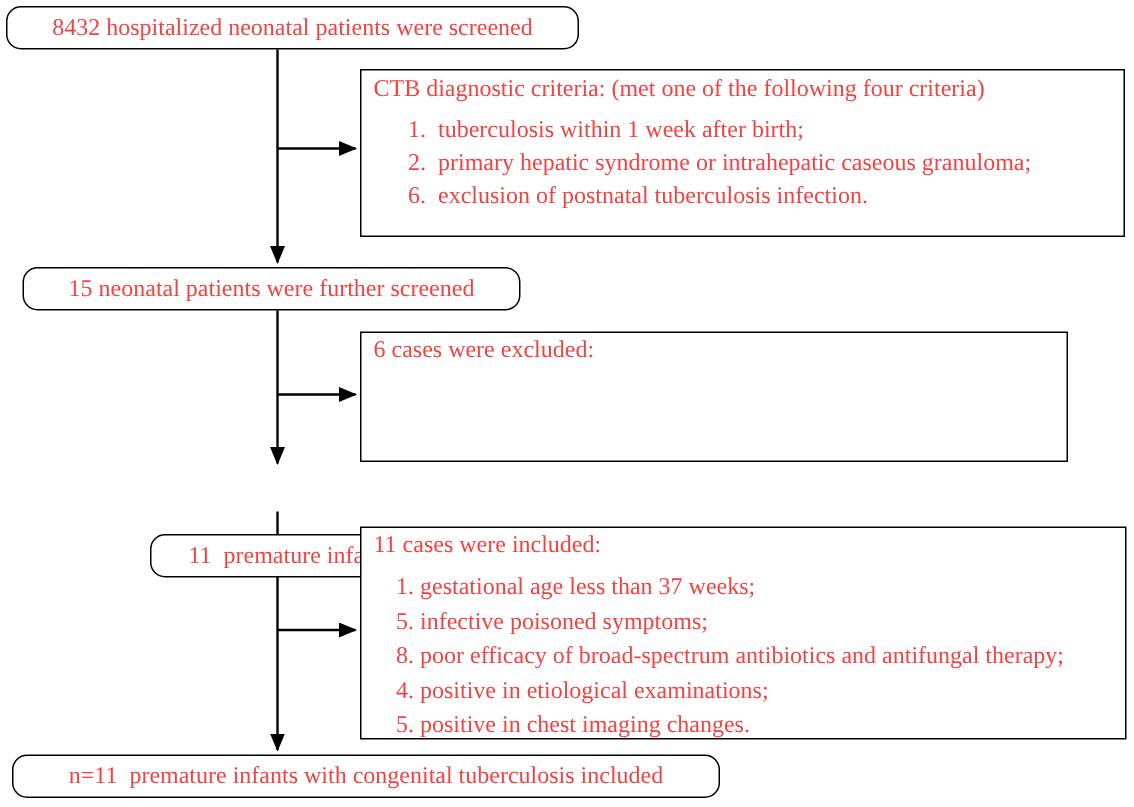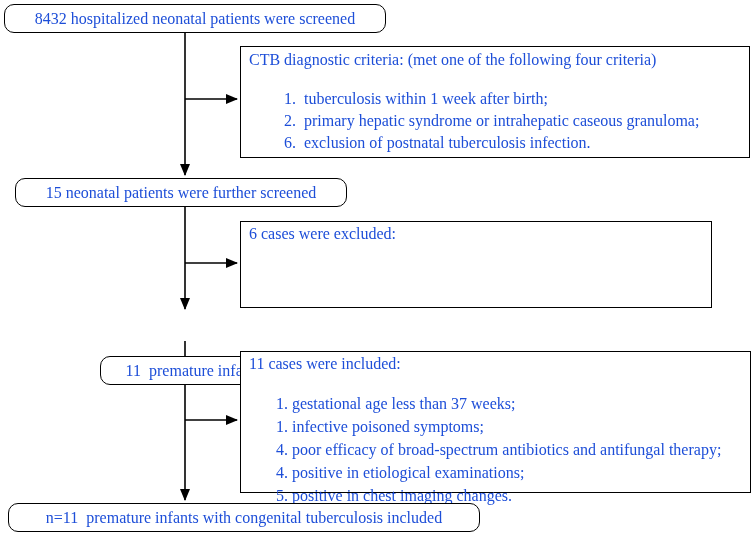--- a/index.html
+++ b/index.html
@@ -6,21 +6,21 @@
     margin: 0;
     padding: 0;
     background: #ffffff;
   }
   .canvas {
     position: relative;
     width: 756px;
     height: 538px;
     background: #ffffff;
     font-family: "Liberation Serif", "DejaVu Serif", serif;
-    color: #1d4ed8;
+    color: #ef4444;
     overflow: hidden;
   }
   svg.arrows {
     position: absolute;
     left: 0;
     top: 0;
     width: 756px;
     height: 538px;
     pointer-events: none;
   }
@@ -44,21 +44,21 @@
     white-space: pre;
   }
   .rect {
     padding: 2px 8px 0 8px;
   }
   .rect .title {
     display: block;
     white-space: pre;
   }
   .rect ul {
-    margin: 17px;
+    margin: 5px;
     padding: 0;
     list-style: none;
   }
   .rect li {
     white-space: pre;
   }
   
   .criteria-box { line-height: 22px; }
   .criteria-box li { padding-left: 18px; }
   .excluded-box { line-height: 21px; padding-top: 1px; }
@@ -115,22 +115,22 @@
   </div>
 
   <div class="node rounded node-premature">
     <span class="label">11  premature infants</span>
   </div>
 
   <div class="node rect included-box node-included">
     <span class="title">11 cases were included:</span>
     <ul>
       <li>1. gestational age less than 37 weeks;</li>
-      <li>1. infective poisoned symptoms;</li>
-      <li>4. poor efficacy of broad-spectrum antibiotics and antifungal therapy;</li>
+      <li>5. infective poisoned symptoms;</li>
+      <li>8. poor efficacy of broad-spectrum antibiotics and antifungal therapy;</li>
       <li>4. positive in etiological examinations;</li>
       <li>5. positive in chest imaging changes.</li>
     </ul>
   </div>
 
   <div class="node rounded node-final">
     <span class="label">n=11  premature infants with congenital tuberculosis included</span>
   </div>
 
 </div>

